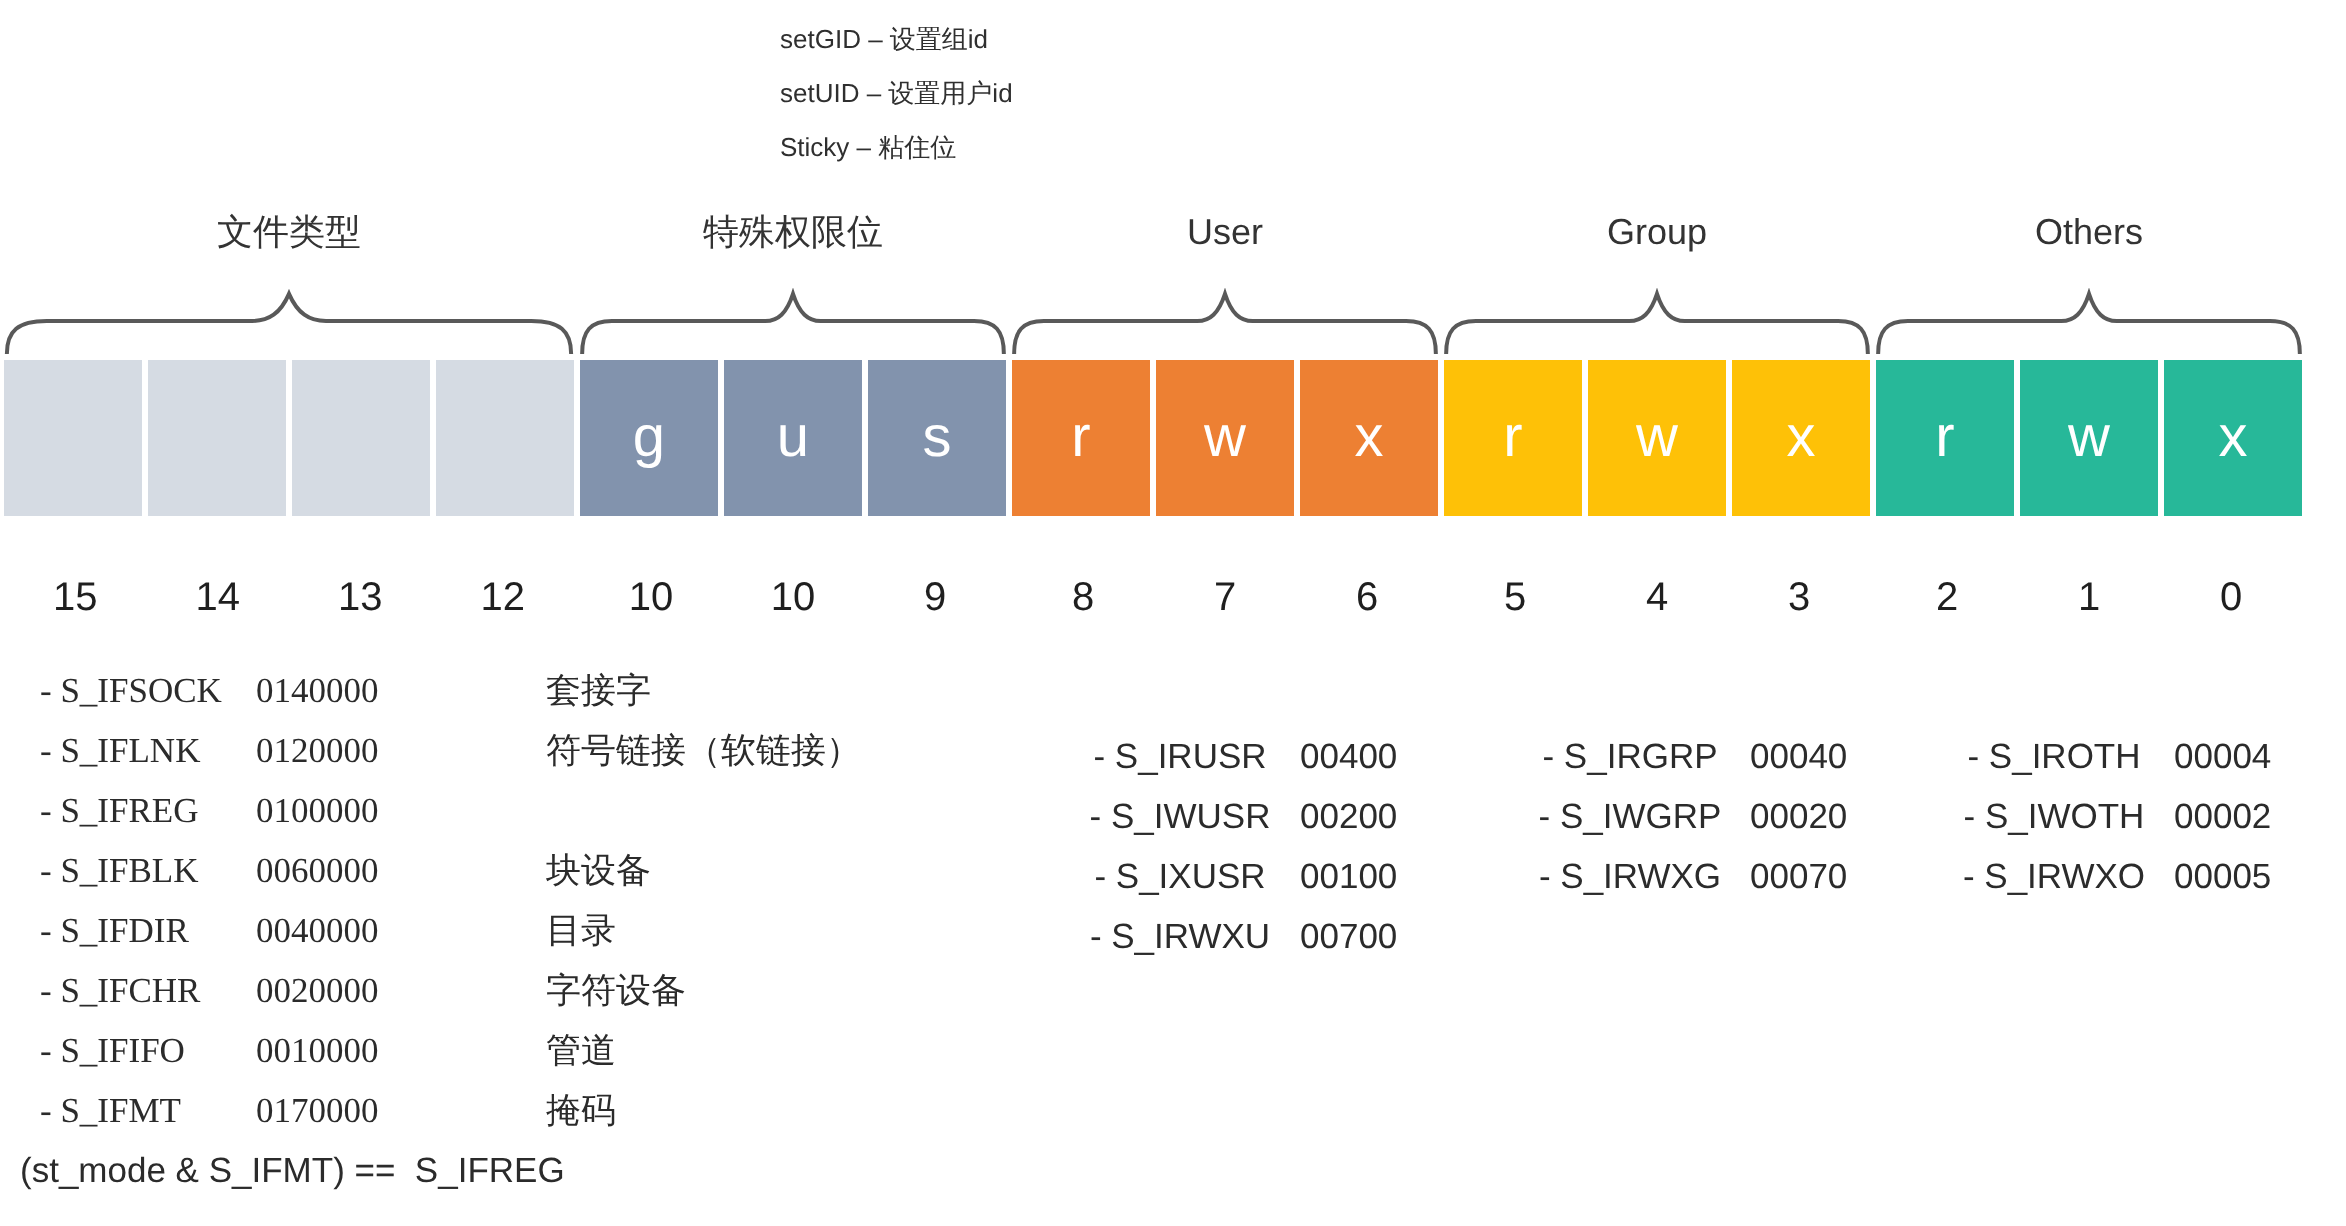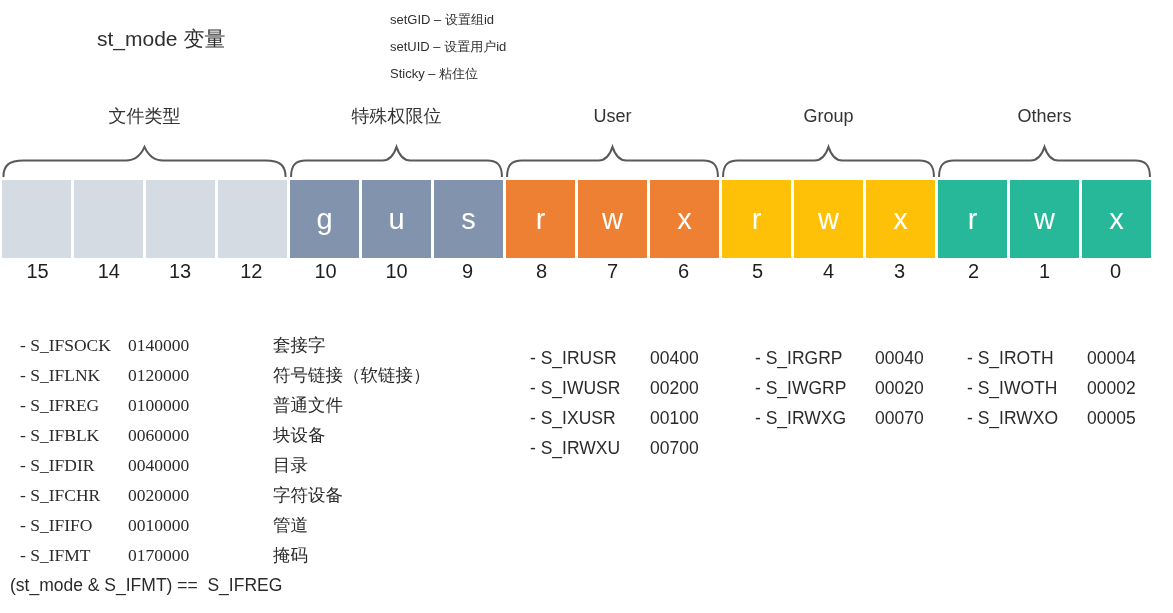--- a/index.html
+++ b/index.html
@@ -13,39 +13,38 @@
   .bitfield { position:absolute; left:2px; top:103px; width:1149px; display:flex; gap:3px; }
   .group { display:flex; flex-direction:column; min-width:0; }
   .g4 { flex:284.6 0 0; }
   .g3 { flex:212.7 0 0; }
   .glabel { text-align:center; font-size:18px; height:26px; line-height:26px; color:#333; }
   .brace { margin-top:15px; width:100%; height:33px; display:block; }
   .brace path { fill:none; stroke-width:2; }
   .cells { display:flex; gap:3px; margin-top:3px; }
   .cell { flex:1; height:78px; display:flex; align-items:center; justify-content:center; }
   .letter { font-size:29px; color:#ffffff; }
-  .bits { display:flex; gap:0; margin-top:2px; }
+  .bits { display:flex; gap:0; margin-top:30px; }
   .bitnum { flex:1; text-align:center; font-size:20px; color:#1f1f1f; }
 
   .ft-table { position:absolute; left:20px; top:330px; font-size:17.5px; color:#2b2b2b; }
   .ft-row { display:grid; grid-template-columns:108px 145px auto; height:30px; align-items:center;font-family:Liberation Serif, serif; }
   .formula { height:30px; line-height:30px; margin-left:-10px; white-space:pre; }
 
-  .perm-table { position:absolute; top:343px; font-size:17.5px; color:#2b2b2b; }
+  .perm-table { position:absolute; top:363px; font-size:17.5px; color:#2b2b2b;text-align:center; }
   .perm-row { display:grid; grid-template-columns:120px auto; height:30px; align-items:center; }
   .user-table { left:530px; }
   .group-table { left:755px; }
   .others-table { left:967px; }
 </style>
 </head>
 <body>
 
 <div class="page">
 
-  <div class="title">st_mode 变量</div>
 
   <div class="legend">
     <div>setGID – 设置组id</div>
     <div>setUID – 设置用户id</div>
     <div>Sticky – 粘住位</div>
   </div>
 
   <div class="bitfield">
 
     <div class="group g4">
@@ -175,21 +174,20 @@
       <span>套接字</span>
     </div>
     <div class="ft-row">
       <span>- S_IFLNK</span>
       <span>0120000</span>
       <span>符号链接（软链接）</span>
     </div>
     <div class="ft-row">
       <span>- S_IFREG</span>
       <span>0100000</span>
-      <span>普通文件</span>
     </div>
     <div class="ft-row">
       <span>- S_IFBLK</span>
       <span>0060000</span>
       <span>块设备</span>
     </div>
     <div class="ft-row">
       <span>- S_IFDIR</span>
       <span>0040000</span>
       <span>目录</span>

